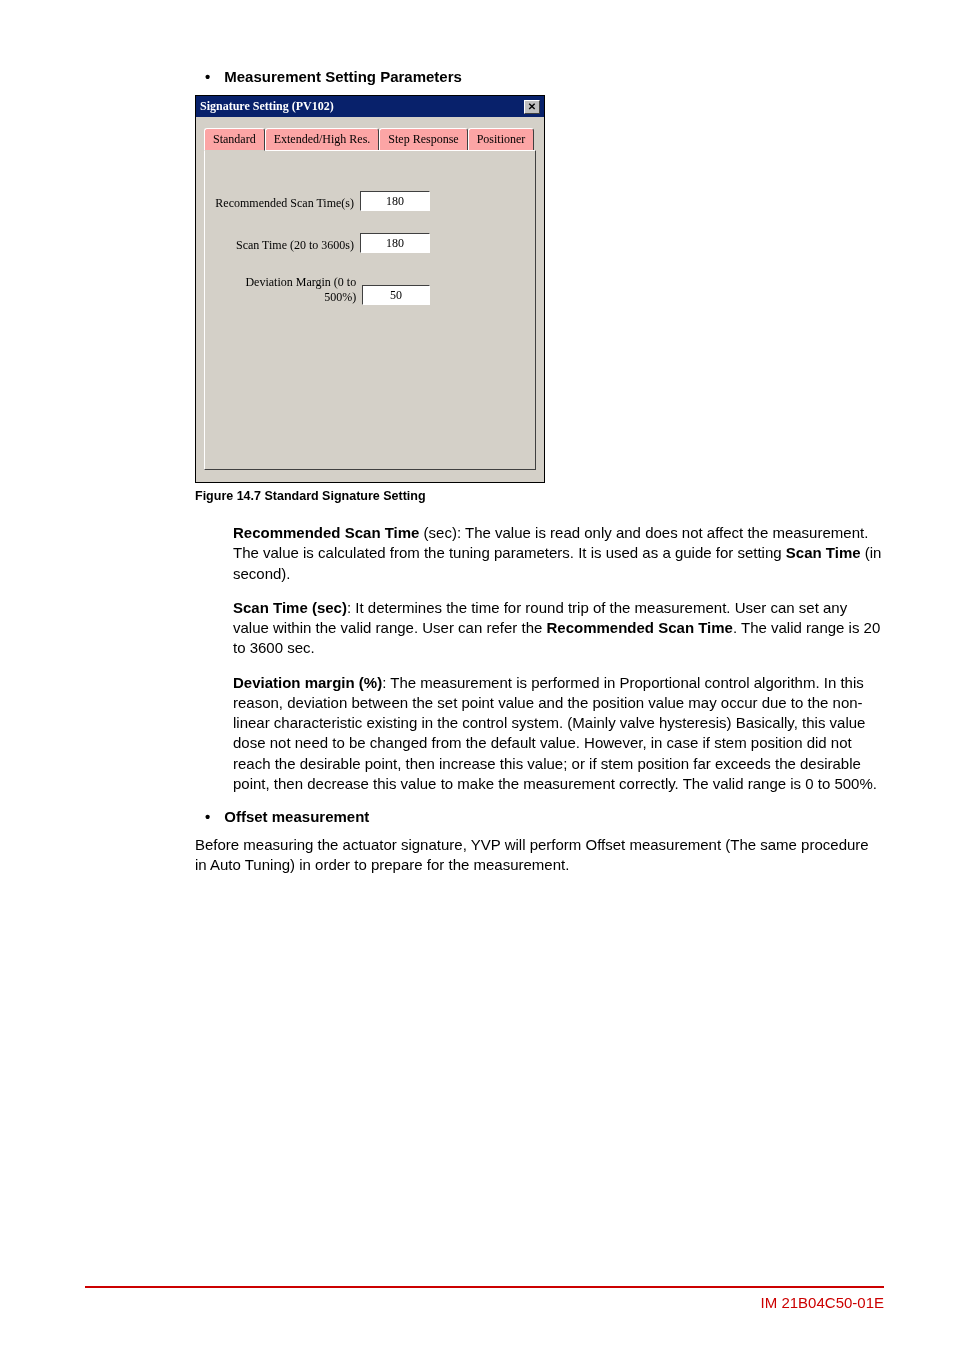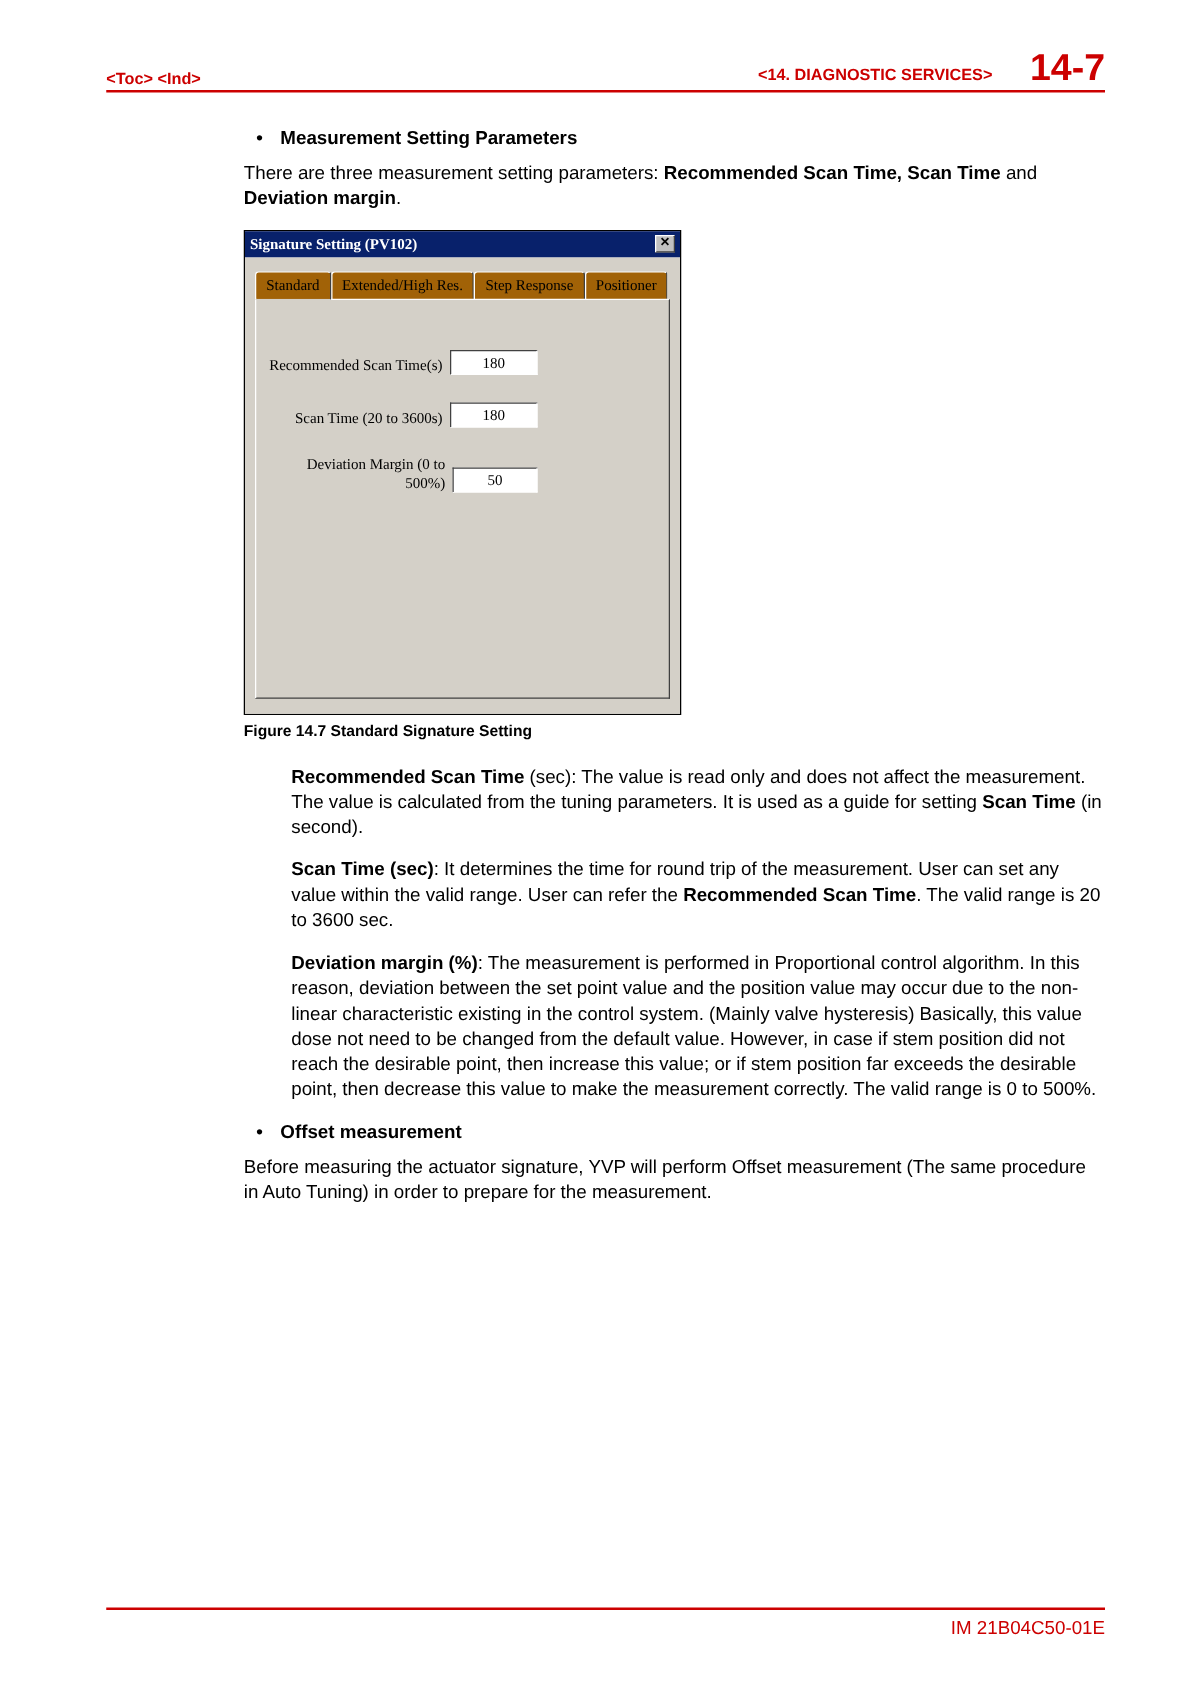--- a/index.html
+++ b/index.html
@@ -20,21 +20,21 @@
   .para { font-size: 15px; line-height: 1.35; margin-bottom: 14px; }
   .indent { padding-left: 38px; }
 
   
   .dlg { width: 350px; border: 1px solid #000; margin-bottom: 6px; font-family: Liberation Serif, serif; }
   .dlg-title { background: #08216b; color: #fff; font-size: 12px; font-weight: bold; padding: 3px 4px; display: flex; justify-content: space-between; align-items: center; }
   .dlg-close { width: 16px; height: 14px; background: #c0c0c0; border: 1px solid #fff; border-right-color: #404040; border-bottom-color: #404040; display: flex; align-items: center; justify-content: center; color: #000; font-size: 10px; font-weight: bold; line-height: 1; }
   .dlg-body { background: #d4d0c8; padding: 10px 8px 12px 8px; }
 
   .tabs { display: flex; font-size: 12px; color: #000; }
-  .tab { border: 1px solid #808080; border-bottom: none; border-top-left-radius: 3px; border-top-right-radius: 3px; padding: 3px 8px; background: #a16207; position: relative; top: 1px; }
+  .tab { border: 1px solid #808080; border-bottom: none; border-top-left-radius: 3px; border-top-right-radius: 3px; padding: 3px 8px; background: #fca5a5; position: relative; top: 1px; }
   .tab.sel { border: 1px solid #fff; border-right-color:#404040; border-bottom: 1px solid #d4d0c8; z-index: 2; }
   .tab:not(.sel) { border-top-color:#fff; border-left-color:#fff; border-right-color:#404040; }
 
   .tab-frame { border: 1px solid #fff; border-right-color: #404040; border-bottom-color: #404040; height: 320px; padding: 40px 20px 10px 10px; position: relative; }
 
   .field { display: flex; align-items: flex-end; justify-content: flex-end; gap: 6px; margin-bottom: 22px; padding-right: 85px; }
   .field-label { font-size: 12px; color: #000; text-align: right; }
   .field-input { width: 70px; height: 20px; background: #fff; border: 1px solid #808080; border-top-color:#404040; border-left-color:#404040; border-right-color:#fff; border-bottom-color:#fff; font-size: 12px; text-align: center; padding-top: 2px; }
 
   .dlg-btns { display: flex; justify-content: center; gap: 22px; margin-top: 18px; }
@@ -42,41 +42,28 @@
 
   .caption { font-size: 12.5px; font-weight: bold; margin-bottom: 20px; }
 
   .footer { position: absolute; bottom: 40px; left: 85px; right: 70px; border-top: 2px solid #c00; padding-top: 6px; text-align: right; color: #c00; font-size: 15px; }
 </style>
 </head>
 <body>
 
 <div class="page">
 
-  <div class="hdr">
-    <div class="hdr-left">
-      <span>&lt;Toc&gt;</span>
-      <span>&lt;Ind&gt;</span>
-    </div>
-    <div class="hdr-right">
-      <span class="hdr-section">&lt;14.  DIAGNOSTIC SERVICES&gt;</span>
-      <span class="hdr-pageno">14-7</span>
-    </div>
-  </div>
 
   <div class="body">
 
     <div class="bullet-line">
       <span class="bullet-dot">•</span>
       <span>Measurement Setting Parameters</span>
     </div>
 
-    <p class="para">
-      <span>There are three measurement setting parameters: </span><b>Recommended Scan Time, Scan Time</b><span> and </span><b>Deviation margin</b><span>.</span>
-    </p>
 
     <div class="dlg">
       <div class="dlg-title">
         <span>Signature Setting (PV102)</span>
         <div class="dlg-close">
           <span>✕</span>
         </div>
       </div>
       <div class="dlg-body">
         <div class="tabs">

